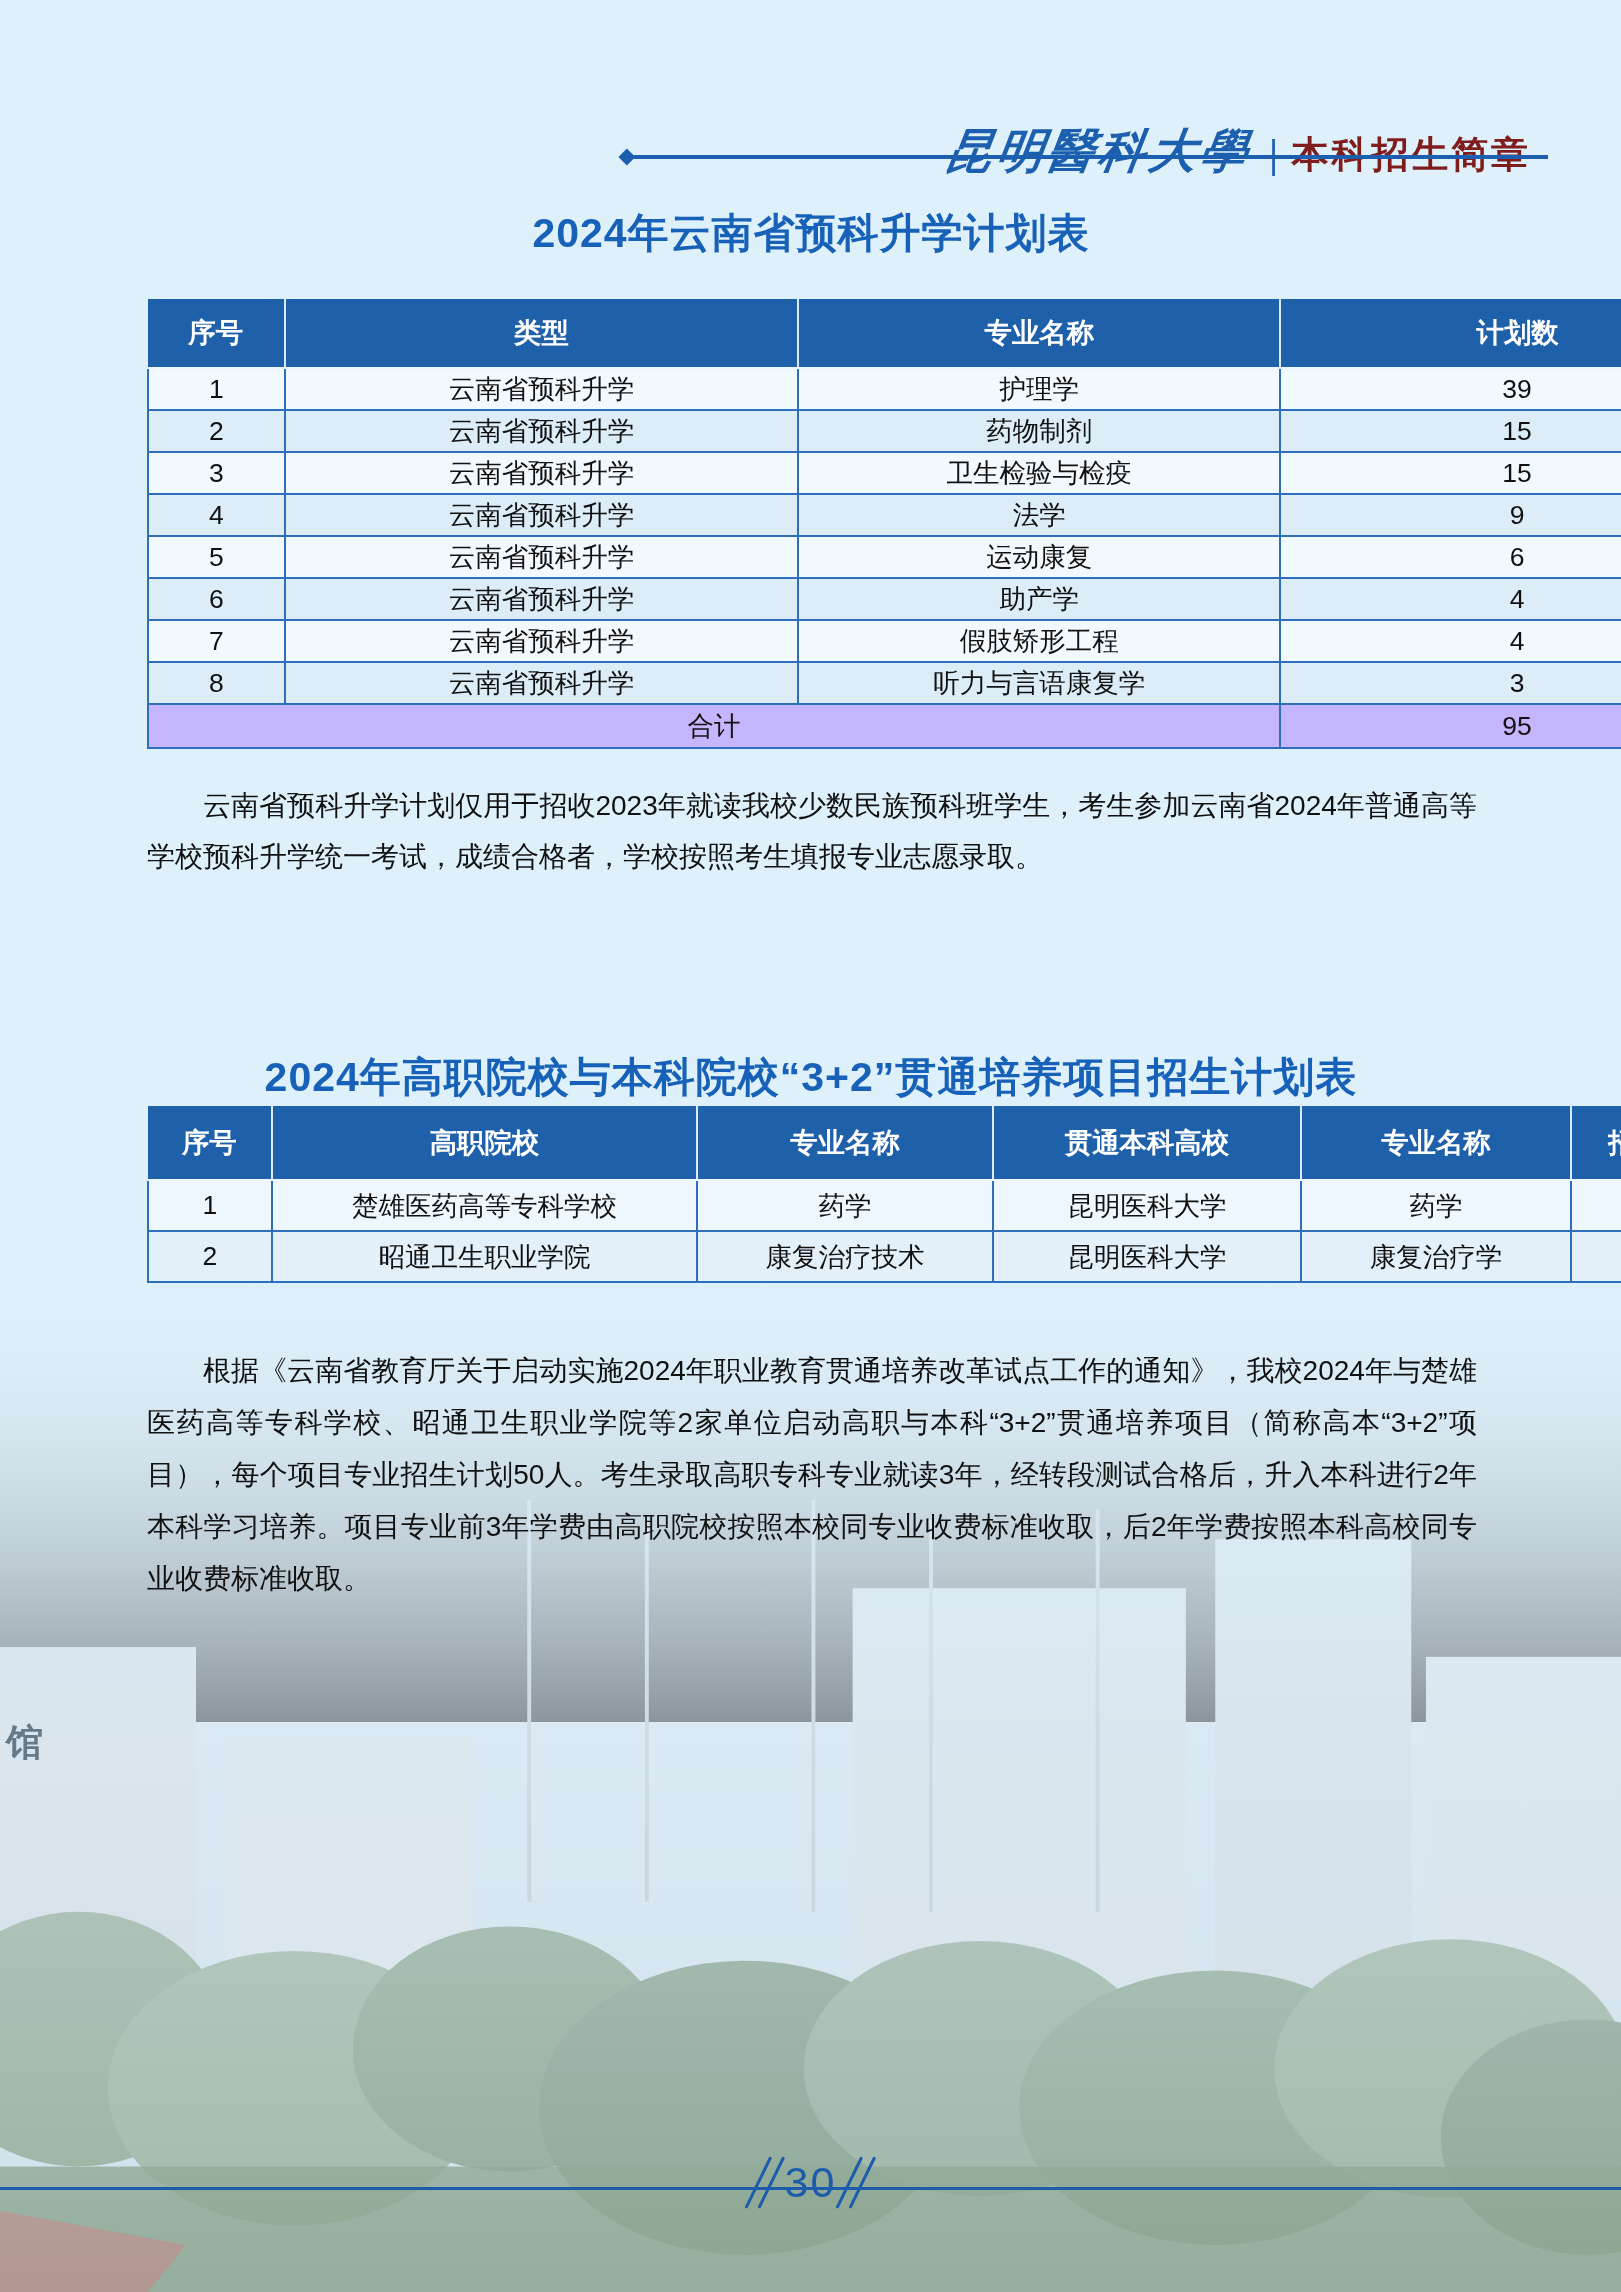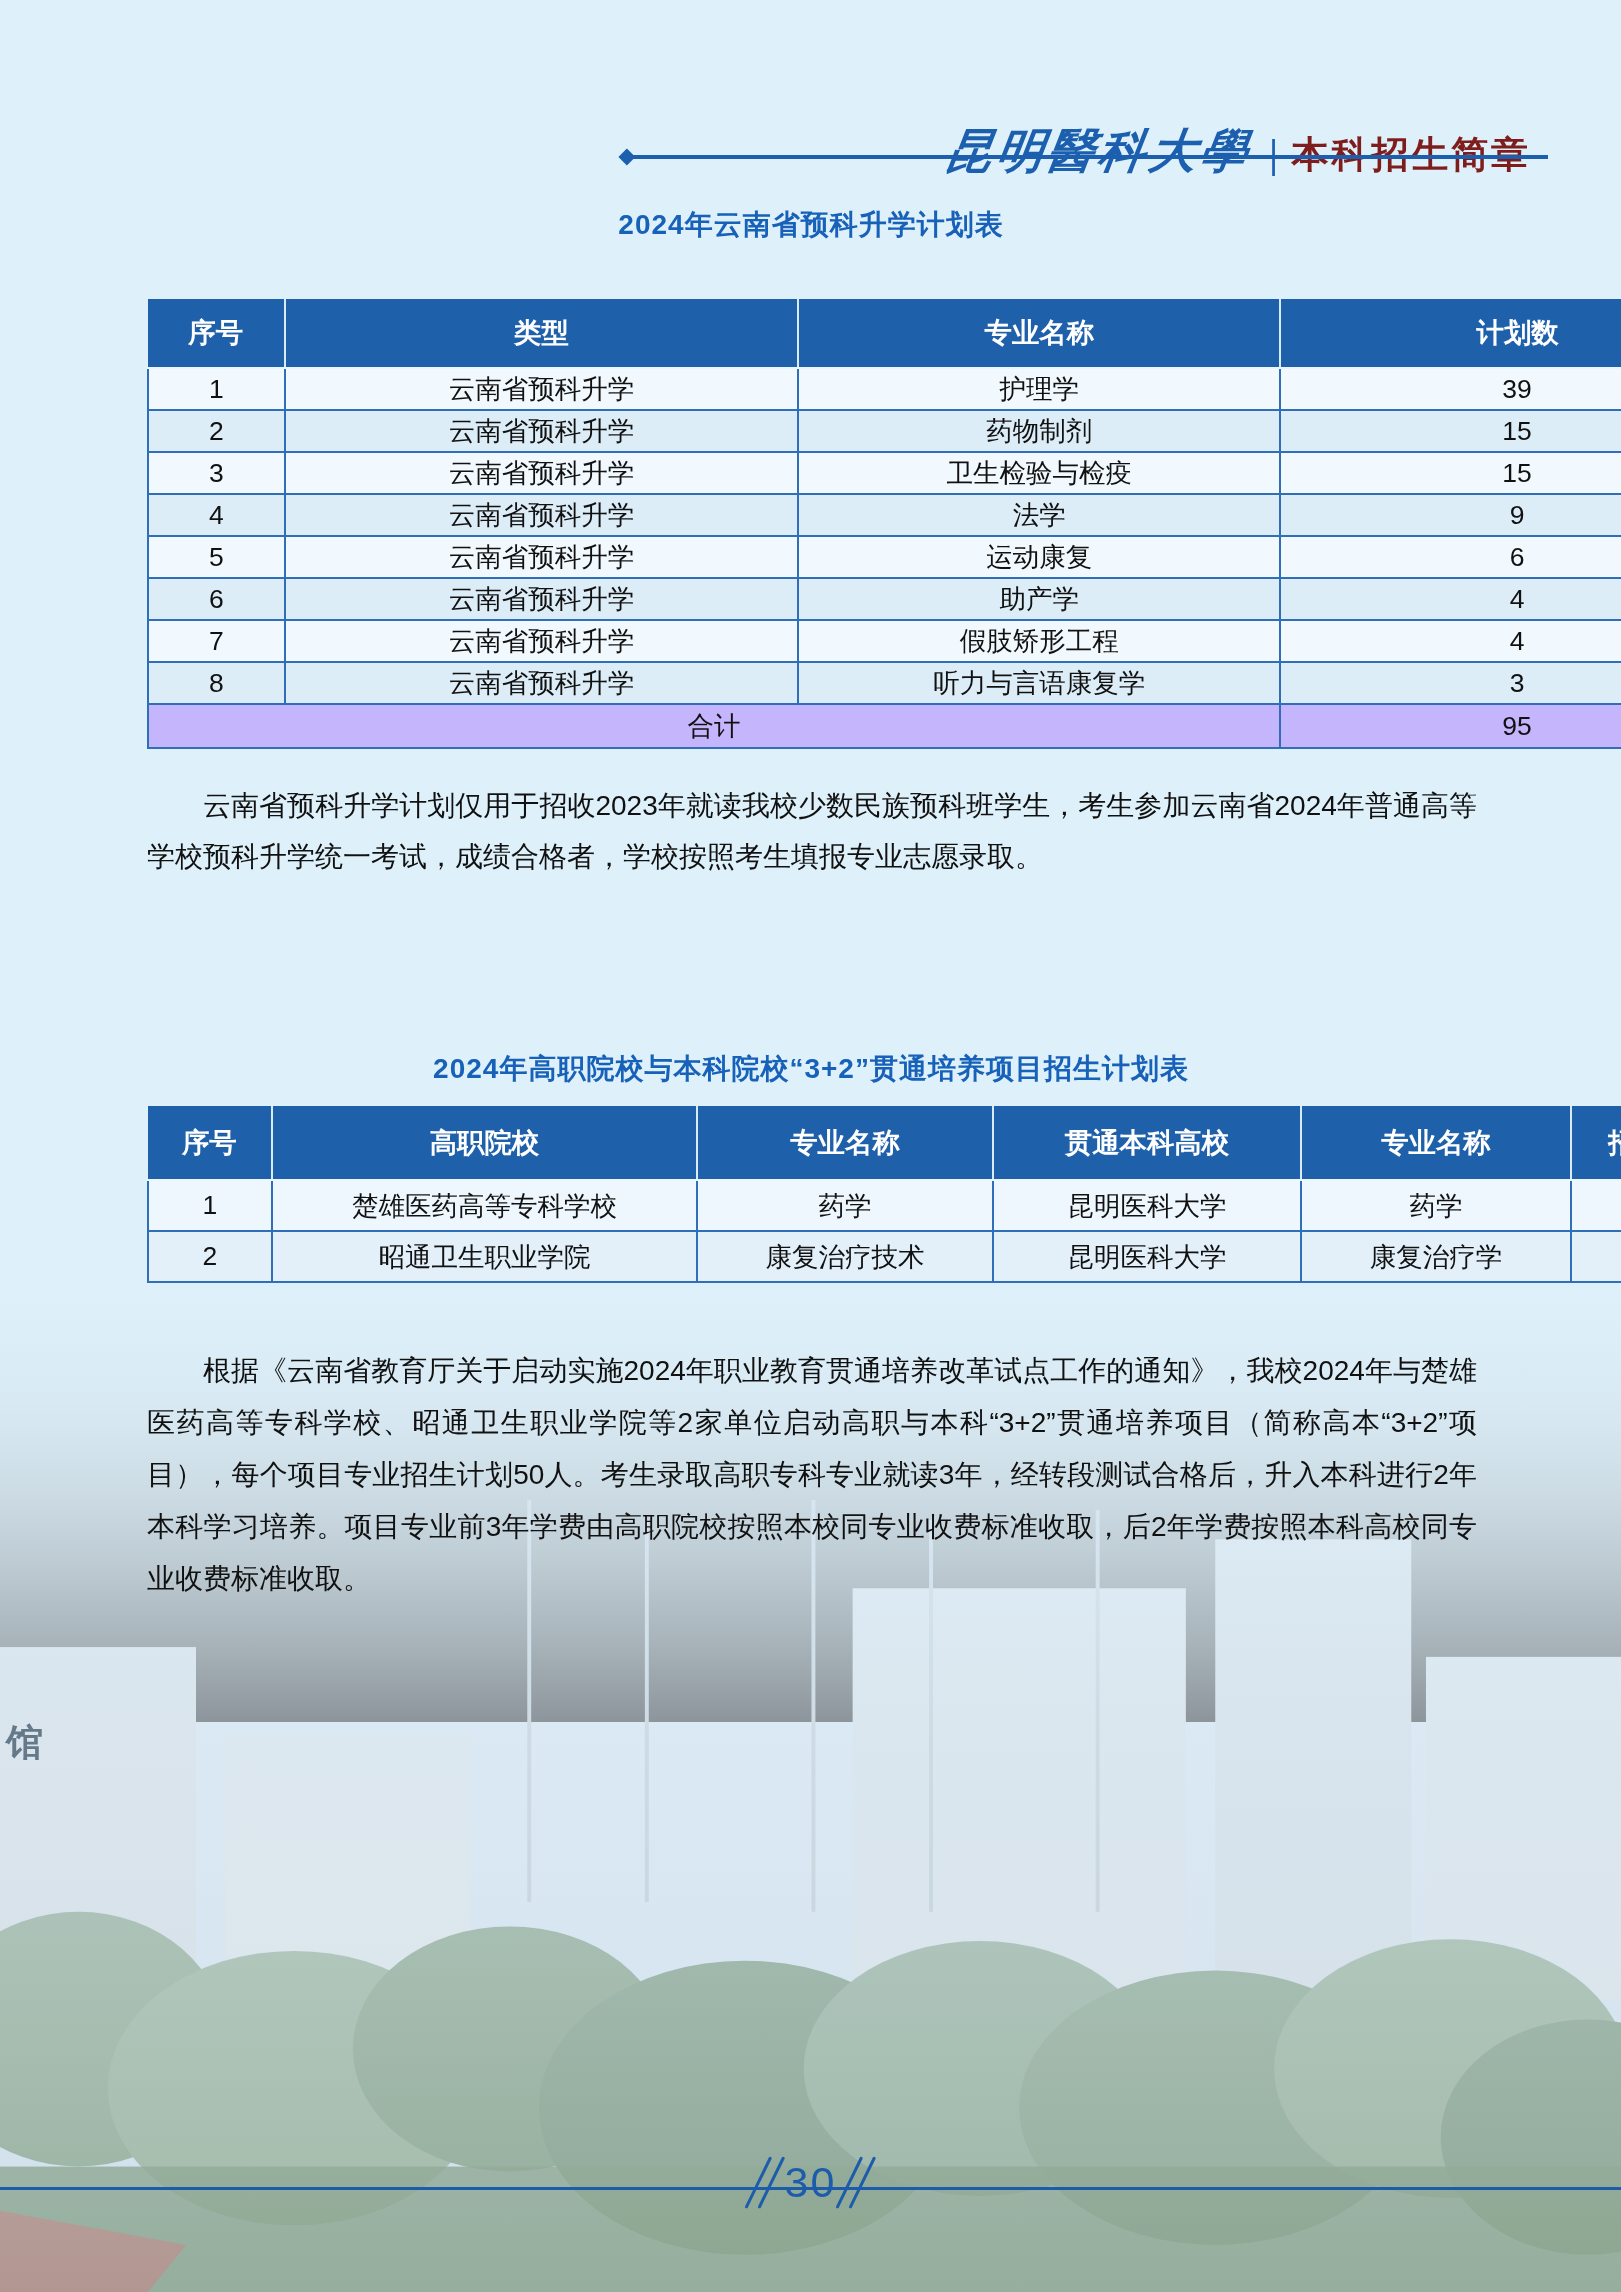--- a/index.html
+++ b/index.html
@@ -36,21 +36,21 @@
   }
   .header-rule { position:absolute; top:155px; left:624px; right:73px; height:3.9px; background:#1c5fae; z-index:3; }
   .header-rule-diamond {
     position:absolute; left:-2.9px; top:-3.9px; width:11.8px; height:11.8px;
     background:#1c5fae; transform:rotate(45deg);
   }
 
   
   .sec-title {
     position:absolute; left:147px; width:1328px; text-align:center;
-    font-size:28px; font-weight:bold; color:#1761b8; letter-spacing:1px; z-index:2;
+    font-size:41px; font-weight:bold; color:#1761b8; letter-spacing:1px; z-index:2;
   }
   .sec-title.t1pos { top:206px; }
   .sec-title.t2pos { top:1033px;margin-top:17px; }
 
   
   table { position:absolute; left:147px; width:1608px; border-collapse:collapse; table-layout:fixed; z-index:2; background:transparent; }
   table.tbl1 { top:299px; }
   table.tbl2 { top:1106px; }
   th {
     background:#1f60ab; color:#ffffff; font-weight:bold; font-size:27.4px;

